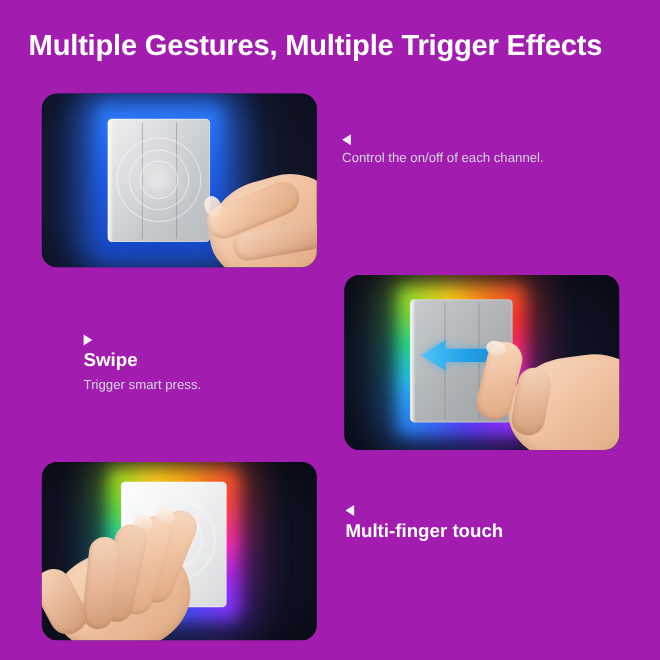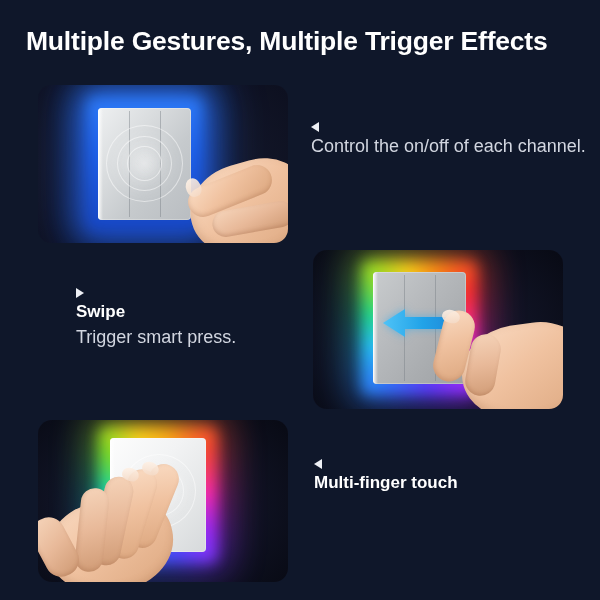--- a/index.html
+++ b/index.html
@@ -3,21 +3,21 @@
 <meta charset="utf-8">
 <title>Multiple Gestures, Multiple Trigger Effects</title>
 <style>
   * { margin:0; padding:0; box-sizing:border-box; }
   html, body {
     width:600px; height:600px;
     background:#282c3f;
     font-family:"Liberation Sans", sans-serif;
     overflow:hidden;
   }
-  .page { position:relative; width:600px; height:600px; background:#0f172a; }
+  .page { position:relative; width:600px; height:600px; background:#a21caf; }
 
   
   .page-title {
     position:absolute; left:26px; top:26px;
     font-size:26.5px; font-weight:bold; color:#ffffff;
     letter-spacing:-0.2px; white-space:nowrap;
   }
 
   
   .card {
@@ -146,25 +146,25 @@
   .tri-right {
     border-top:5px solid transparent;
     border-bottom:5px solid transparent;
     border-left:8px solid #eef0f5;
   }
   .cap-title {
     font-size:17px; font-weight:bold; color:#ffffff;
     margin-bottom:5px; white-space:nowrap;
   }
   .cap-desc {
-    font-size:18px; color:#d2d6e0; white-space:nowrap;text-align:right;
+    font-size:12px; color:#d2d6e0; white-space:nowrap;text-align:right;
   }
 
   .cap-1 { left:311px; top:122px; }
-  .cap-2 { left:76px;  top:288px; }
+  .cap-2 { left:76px;  top:304px; }
   .cap-3 { left:314px; top:459px; }
 </style>
 </head>
 <body>
 
 <div class="page">
 
   <h1 class="page-title">Multiple Gestures, Multiple Trigger Effects</h1>
 
   <div class="card card-1">

